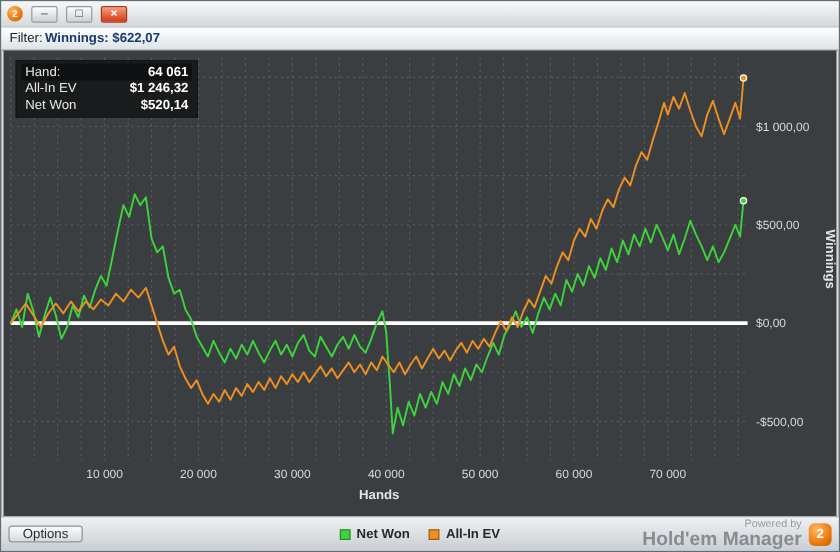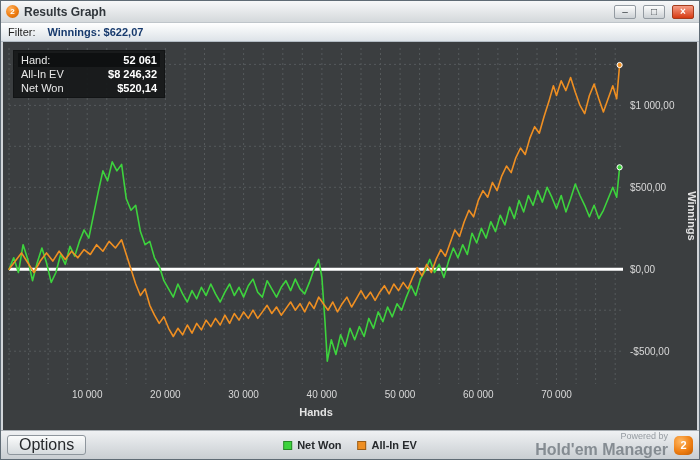--- a/index.html
+++ b/index.html
@@ -35,21 +35,21 @@
   }
   .win-btn.close{
     background:linear-gradient(#f59c85,#d63a12);
     border-color:#a33b1c;color:#fff;font-weight:bold;
   }
   
   .filterbar{
     height:19px;flex:0 0 19px;
     background:linear-gradient(#ffffff,#dde3e8);
     border-bottom:1px solid #b3bcc4;
-    display:flex;align-items:center;gap:12px;padding:0 7px;
+    display:flex;align-items:center;gap:2px;padding:0 7px;
     font-size:11px;white-space:nowrap;
   }
   .filter-label{color:#222;}
   .filter-strong{color:#173a6d;font-weight:bold;}
   
   .chart-wrap{
     position:relative;flex:1;
     background:#3b3e40;
     border-left:2px solid #d2d6da;border-right:2px solid #d2d6da;
   }
@@ -65,21 +65,21 @@
   .stats-row.first{background:#0e1011;}
   .stats-row .v{font-weight:bold;color:#fff;}
   
   .bottombar{
     height:29px;flex:0 0 29px;
     background:linear-gradient(#eff1f3,#c9cED2);
     border-top:1px solid #a8aeb3;
     display:flex;align-items:center;padding:0 6px;position:relative;
   }
   .options-btn{
-    font-size:16px;color:#26292c;padding:0 11px;
+    font-size:11px;color:#26292c;padding:0 11px;
     background:linear-gradient(#fbfcfc,#d5dadd);
     border:1px solid #8e969d;border-radius:3px;
     cursor:default;
   }
   .bottom-legend{
     position:absolute;left:50%;top:50%;transform:translate(-50%,-50%);
     display:flex;gap:16px;align-items:center;
     font-size:11px;font-weight:bold;color:#26292c;
   }
   .legend-item{display:flex;align-items:center;gap:5px;}
@@ -95,40 +95,39 @@
     display:flex;align-items:center;justify-content:center;
   }
 </style>
 </head>
 <body>
 
 <div class="window">
 
   <div class="titlebar">
     <div class="app-icon">2</div>
-    <div class="title">Results Graph</div>
     <div class="win-btn">–</div>
     <div class="win-btn">□</div>
     <div class="win-btn close">×</div>
   </div>
 
   <div class="filterbar">
     <span class="filter-label">Filter:</span>
     <span class="filter-strong">Winnings: $622,07</span>
   </div>
 
   <div class="chart-wrap">
     <div class="stats-box">
         <div class="stats-row first">
           <span class="l">Hand:</span>
-          <span class="v">52 061</span>
+          <span class="v">64 061</span>
         </div>
         <div class="stats-row">
           <span class="l">All-In EV</span>
-          <span class="v">$8 246,32</span>
+          <span class="v">$1 246,32</span>
         </div>
         <div class="stats-row">
           <span class="l">Net Won</span>
           <span class="v">$520,14</span>
         </div>
       </div>
     <svg id="chart-svg" width="694" height="388">
         <line x1="6.0" y1="6" x2="6.0" y2="342.0" stroke="#565a5c" stroke-width="1" stroke-dasharray="2 3"></line>
         <line x1="25.6" y1="6" x2="25.6" y2="342.0" stroke="#565a5c" stroke-width="1" stroke-dasharray="2 3"></line>
         <line x1="45.1" y1="6" x2="45.1" y2="342.0" stroke="#565a5c" stroke-width="1" stroke-dasharray="2 3"></line>

